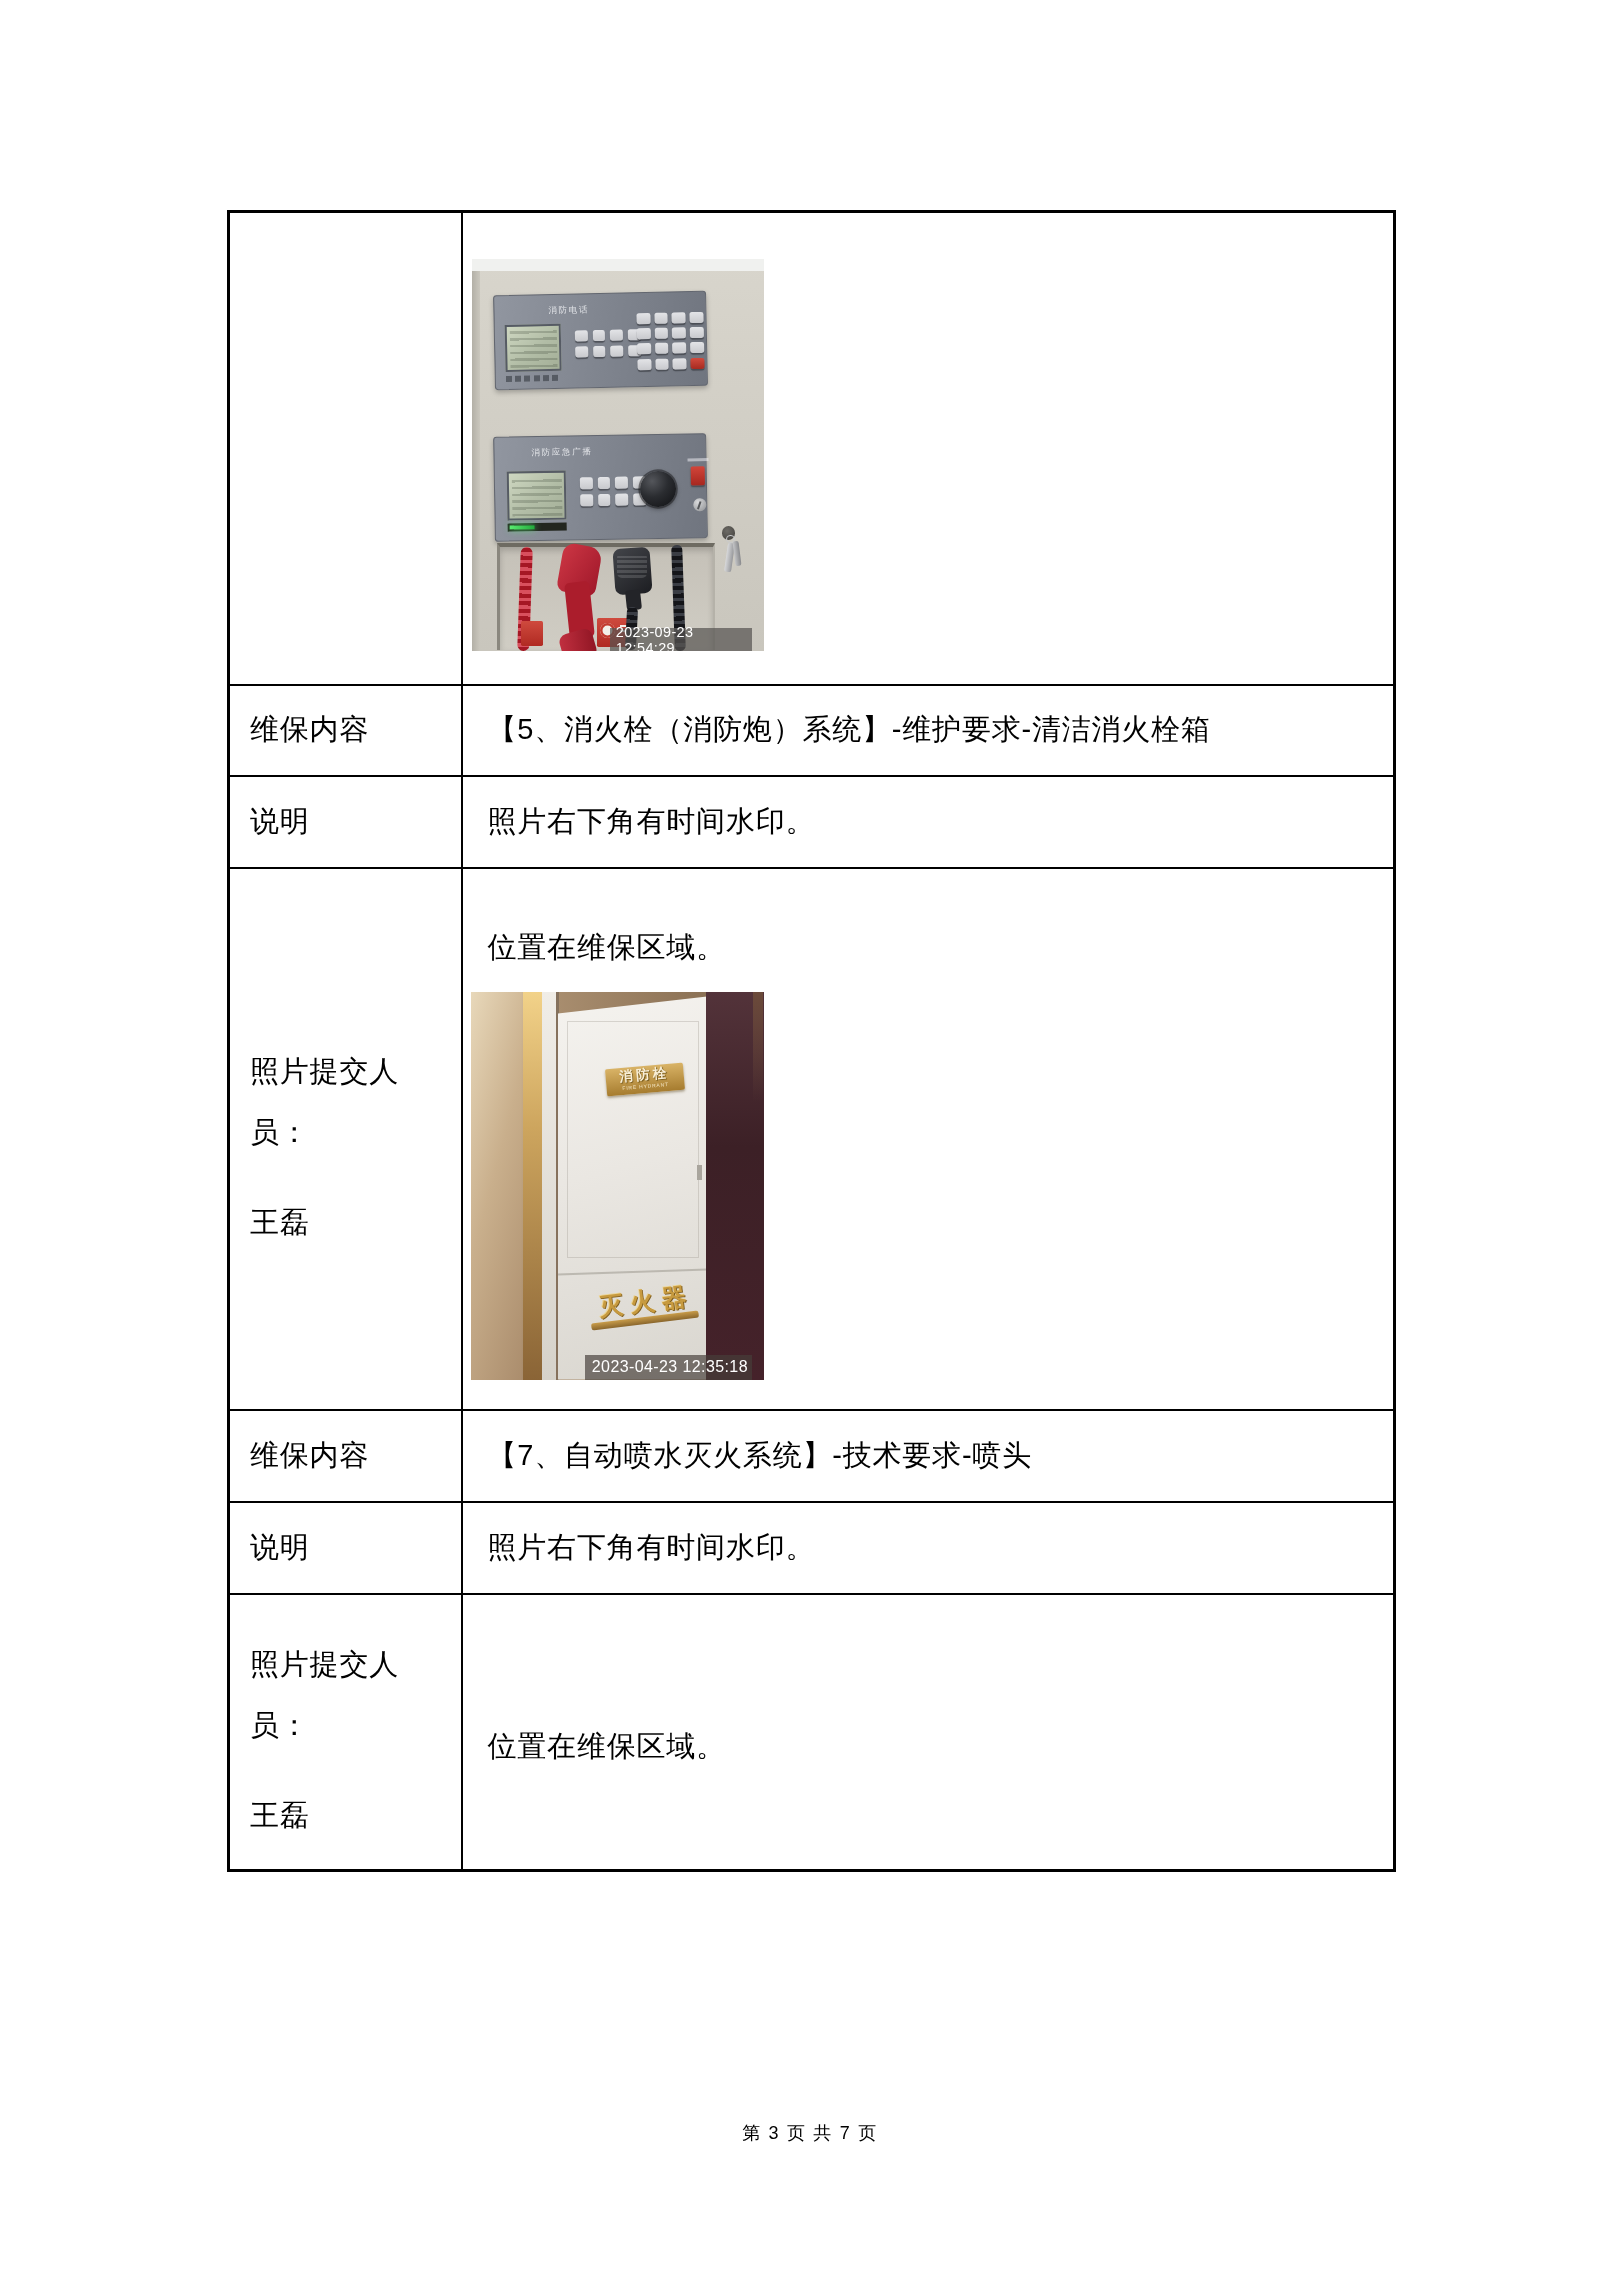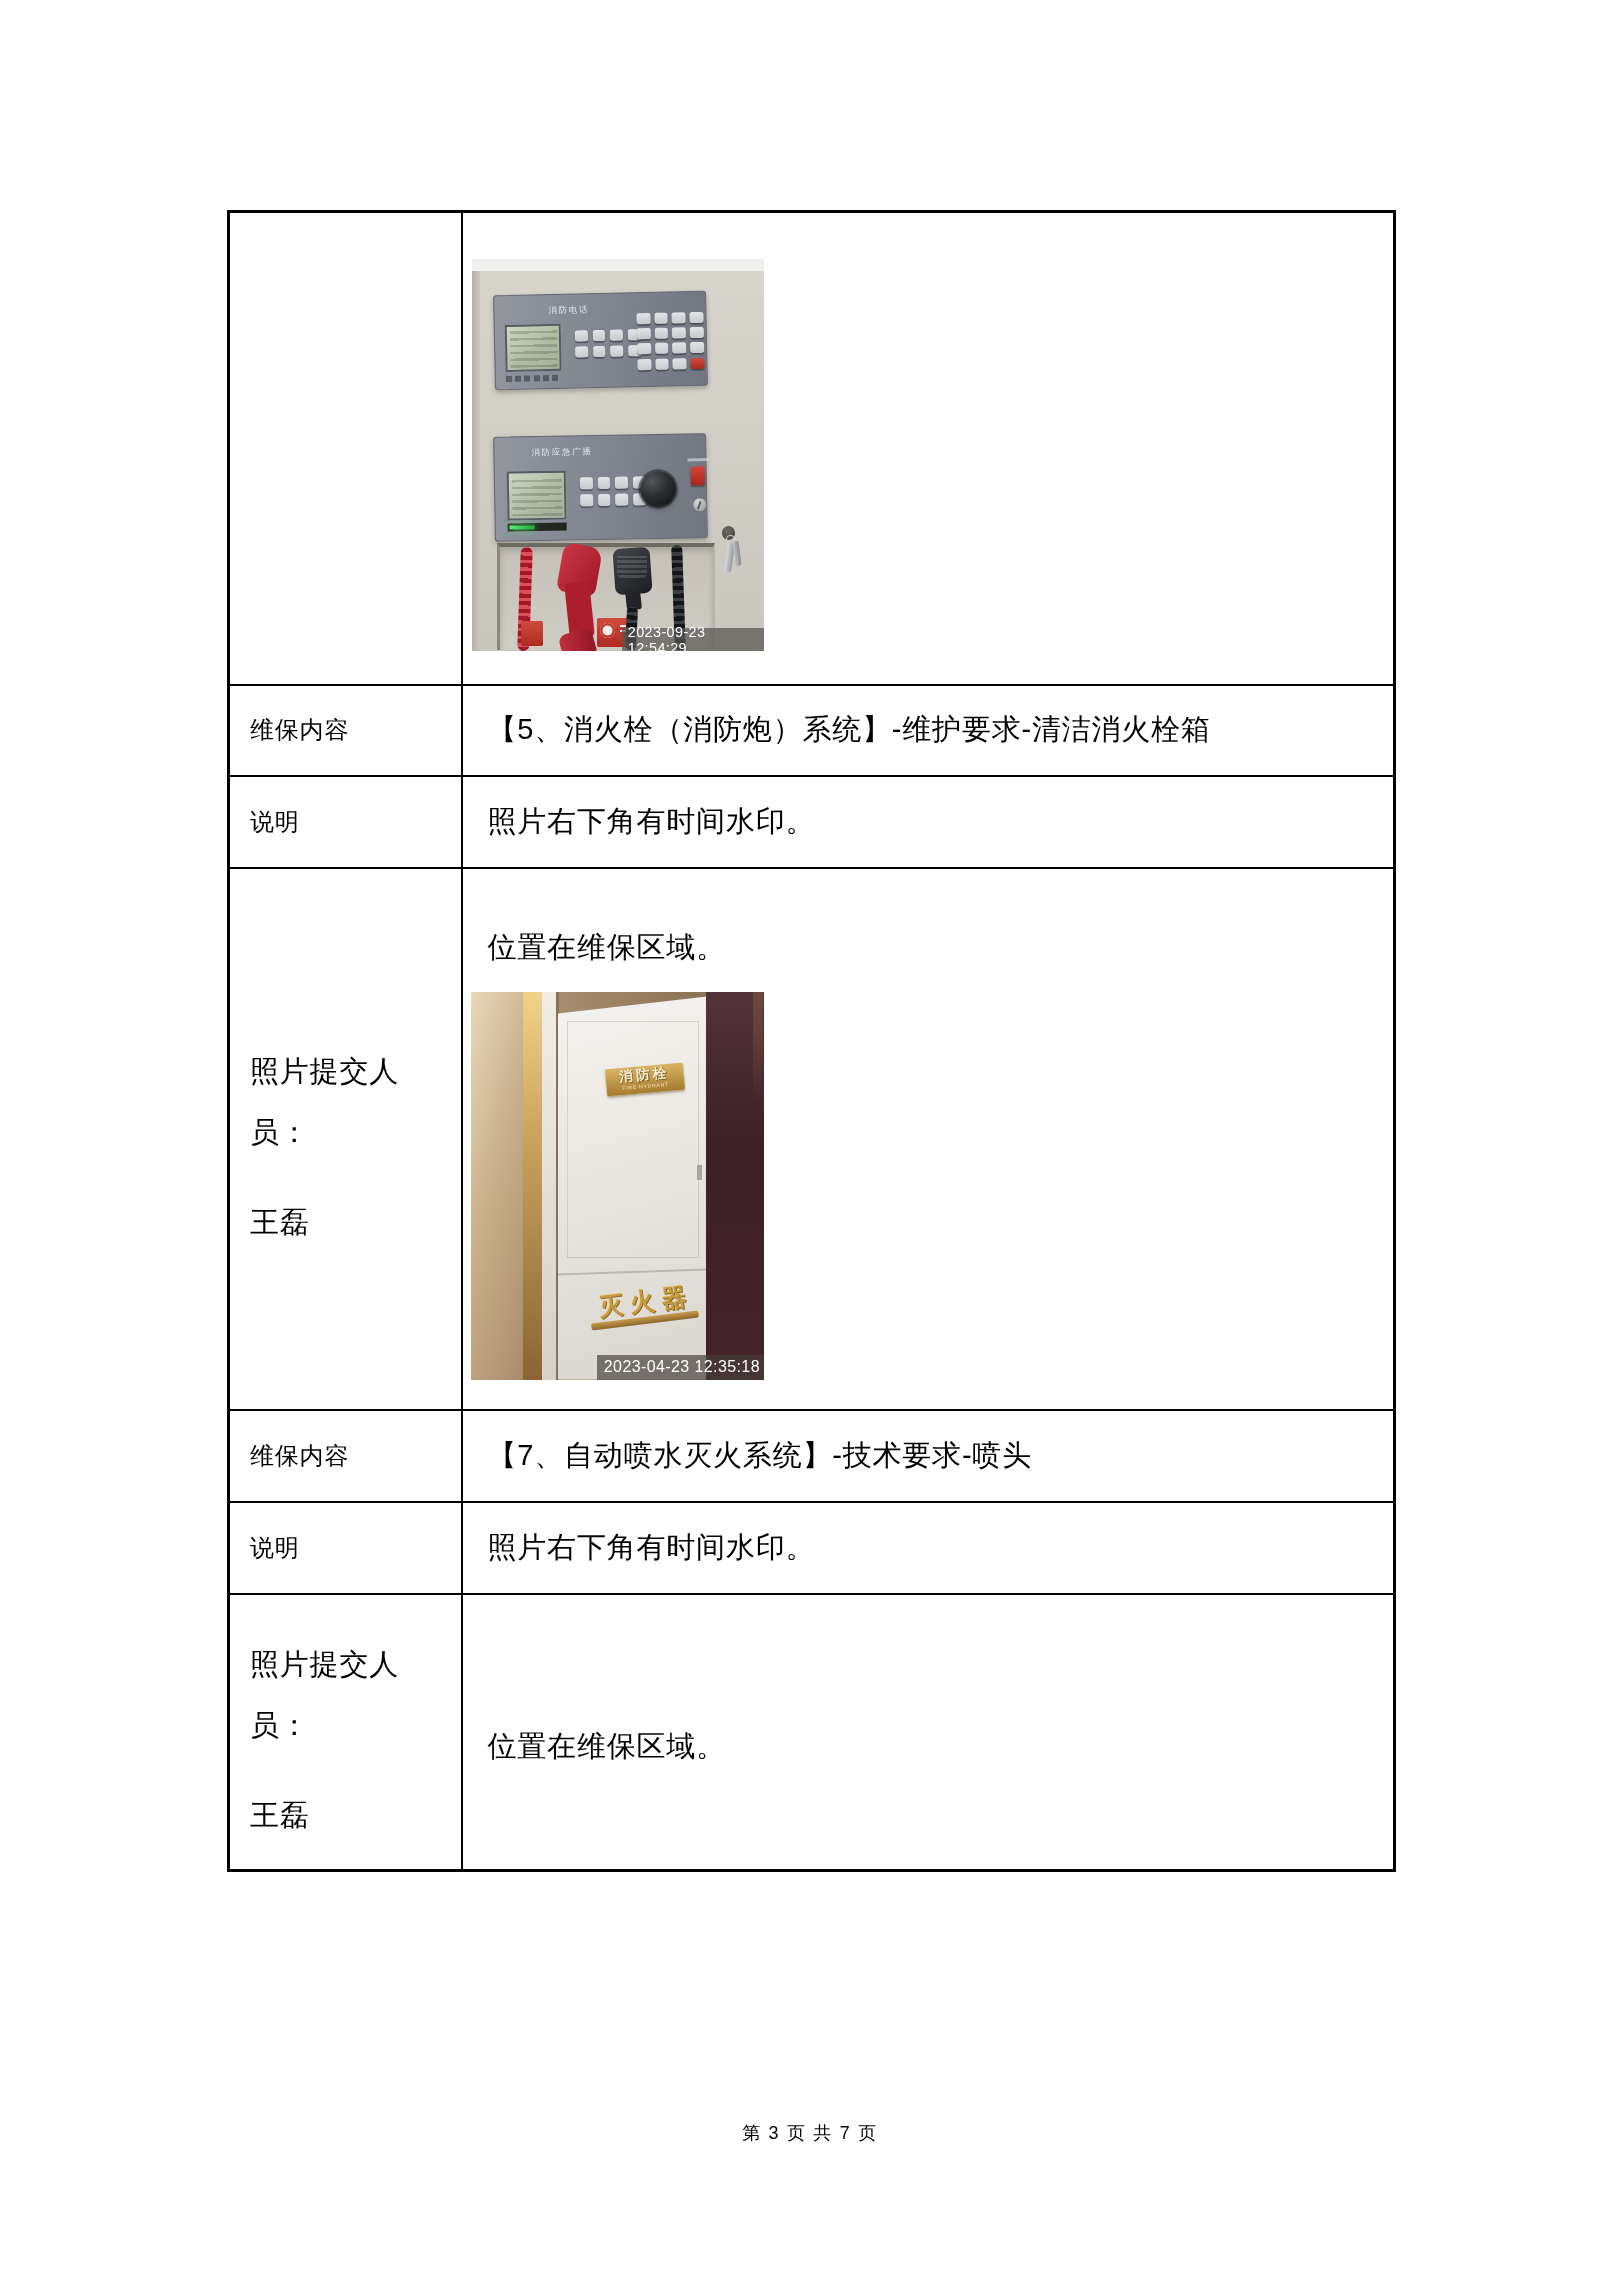--- a/index.html
+++ b/index.html
@@ -10,21 +10,21 @@
   }
   
   table.report {
     position:absolute; left:227px; top:210px;
     width:1166px; border-collapse:collapse; table-layout:fixed;
     border:3.4px solid #000;
   }
   table.report td { border:2.5px solid #000; vertical-align:middle; overflow:hidden; }
   col.c1 { width:233px; }
   col.c2 { width:933px; }
-  .lbl { font-size:24px; padding-left:20px; letter-spacing:0.8px; }
+  .lbl { font-size:29px; padding-left:20px; letter-spacing:0.8px; }
   .val { font-size:29px; padding-left:25px; letter-spacing:0.8px; }
   td.top { vertical-align:top; }
   .lbl-top { padding:17px 13.5px 0 20px; font-size:29px; line-height:61px; letter-spacing:0.8px; }
   .submitter-name { margin-top:29px; }
   td.nopad { padding:0; vertical-align:top; }
   .val-text { margin:30px 0 0 25px; font-size:29px; letter-spacing:0.8px; }
   
   .photo1 { position:relative; width:292px; height:392px; margin:13.5px 0 0 9.3px;
             background:linear-gradient(180deg,#d8d5cc 0%,#cfccc3 60%,#c9c6bd 100%); overflow:hidden; }
   .photo1 .wall-top { position:absolute; left:0; top:0; width:100%; height:12px; background:#f0f1ef; }
@@ -94,21 +94,21 @@
                transform:rotate(-4deg); background:linear-gradient(145deg,#43454a,#1c1d21); }
   .mic .grille { position:absolute; left:3.4px; top:5px; width:30px; height:25px; border-radius:5px;
                background:repeating-linear-gradient(0deg, rgba(255,255,255,.14) 0 2.5px, transparent 2.5px 5px); }
   .mic .neck { position:absolute; left:12px; top:42px; width:15px; height:20px; background:#232428;
                transform:rotate(-6deg); border-radius:3.4px; }
   .sticker-s { position:absolute; border-radius:1.7px; background:linear-gradient(180deg,#cf4a3e,#b02a22); }
   .sticker-s .disc { position:absolute; left:3.4px; top:5px; width:15px; height:15px; border-radius:50%;
                background:#f3efe8; box-shadow:inset 0 0 0 2.5px #c23a2e; }
   .sticker-s .txt { position:absolute; right:2.5px; top:6.8px; width:10px; height:2.5px; background:#f3efe8;
                box-shadow:0 5px 0 #f3efe8; }
-  .ts-band { position:absolute; right:0; bottom:0; display:flex; align-items:center;
+  .ts-band { position:absolute; right:12px; bottom:0; display:flex; align-items:center;
              background:rgba(88,85,82,.72); color:#fff; }
   .ts1 { width:142px; height:23px; font-size:14.4px; padding-left:6px; letter-spacing:0.4px; }
   
   .photo2 { position:relative; width:293px; height:388px; margin:24px 0 0 8.5px;
             background:#a98d6d; overflow:hidden; }
   .p2-wall-left { position:absolute; left:0; top:0; width:56px; height:100%;
             background:linear-gradient(105deg,#e8d8ba 0%,#c9af8c 45%,#a98b6b 100%); }
   .p2-gold { position:absolute; left:52px; top:0; width:18.6px; height:100%;
             background:linear-gradient(180deg,#f2d289 0%,#cda55e 35%,#8a6436 100%);
             box-shadow:1.7px 0 2.5px rgba(60,45,25,.5); }

